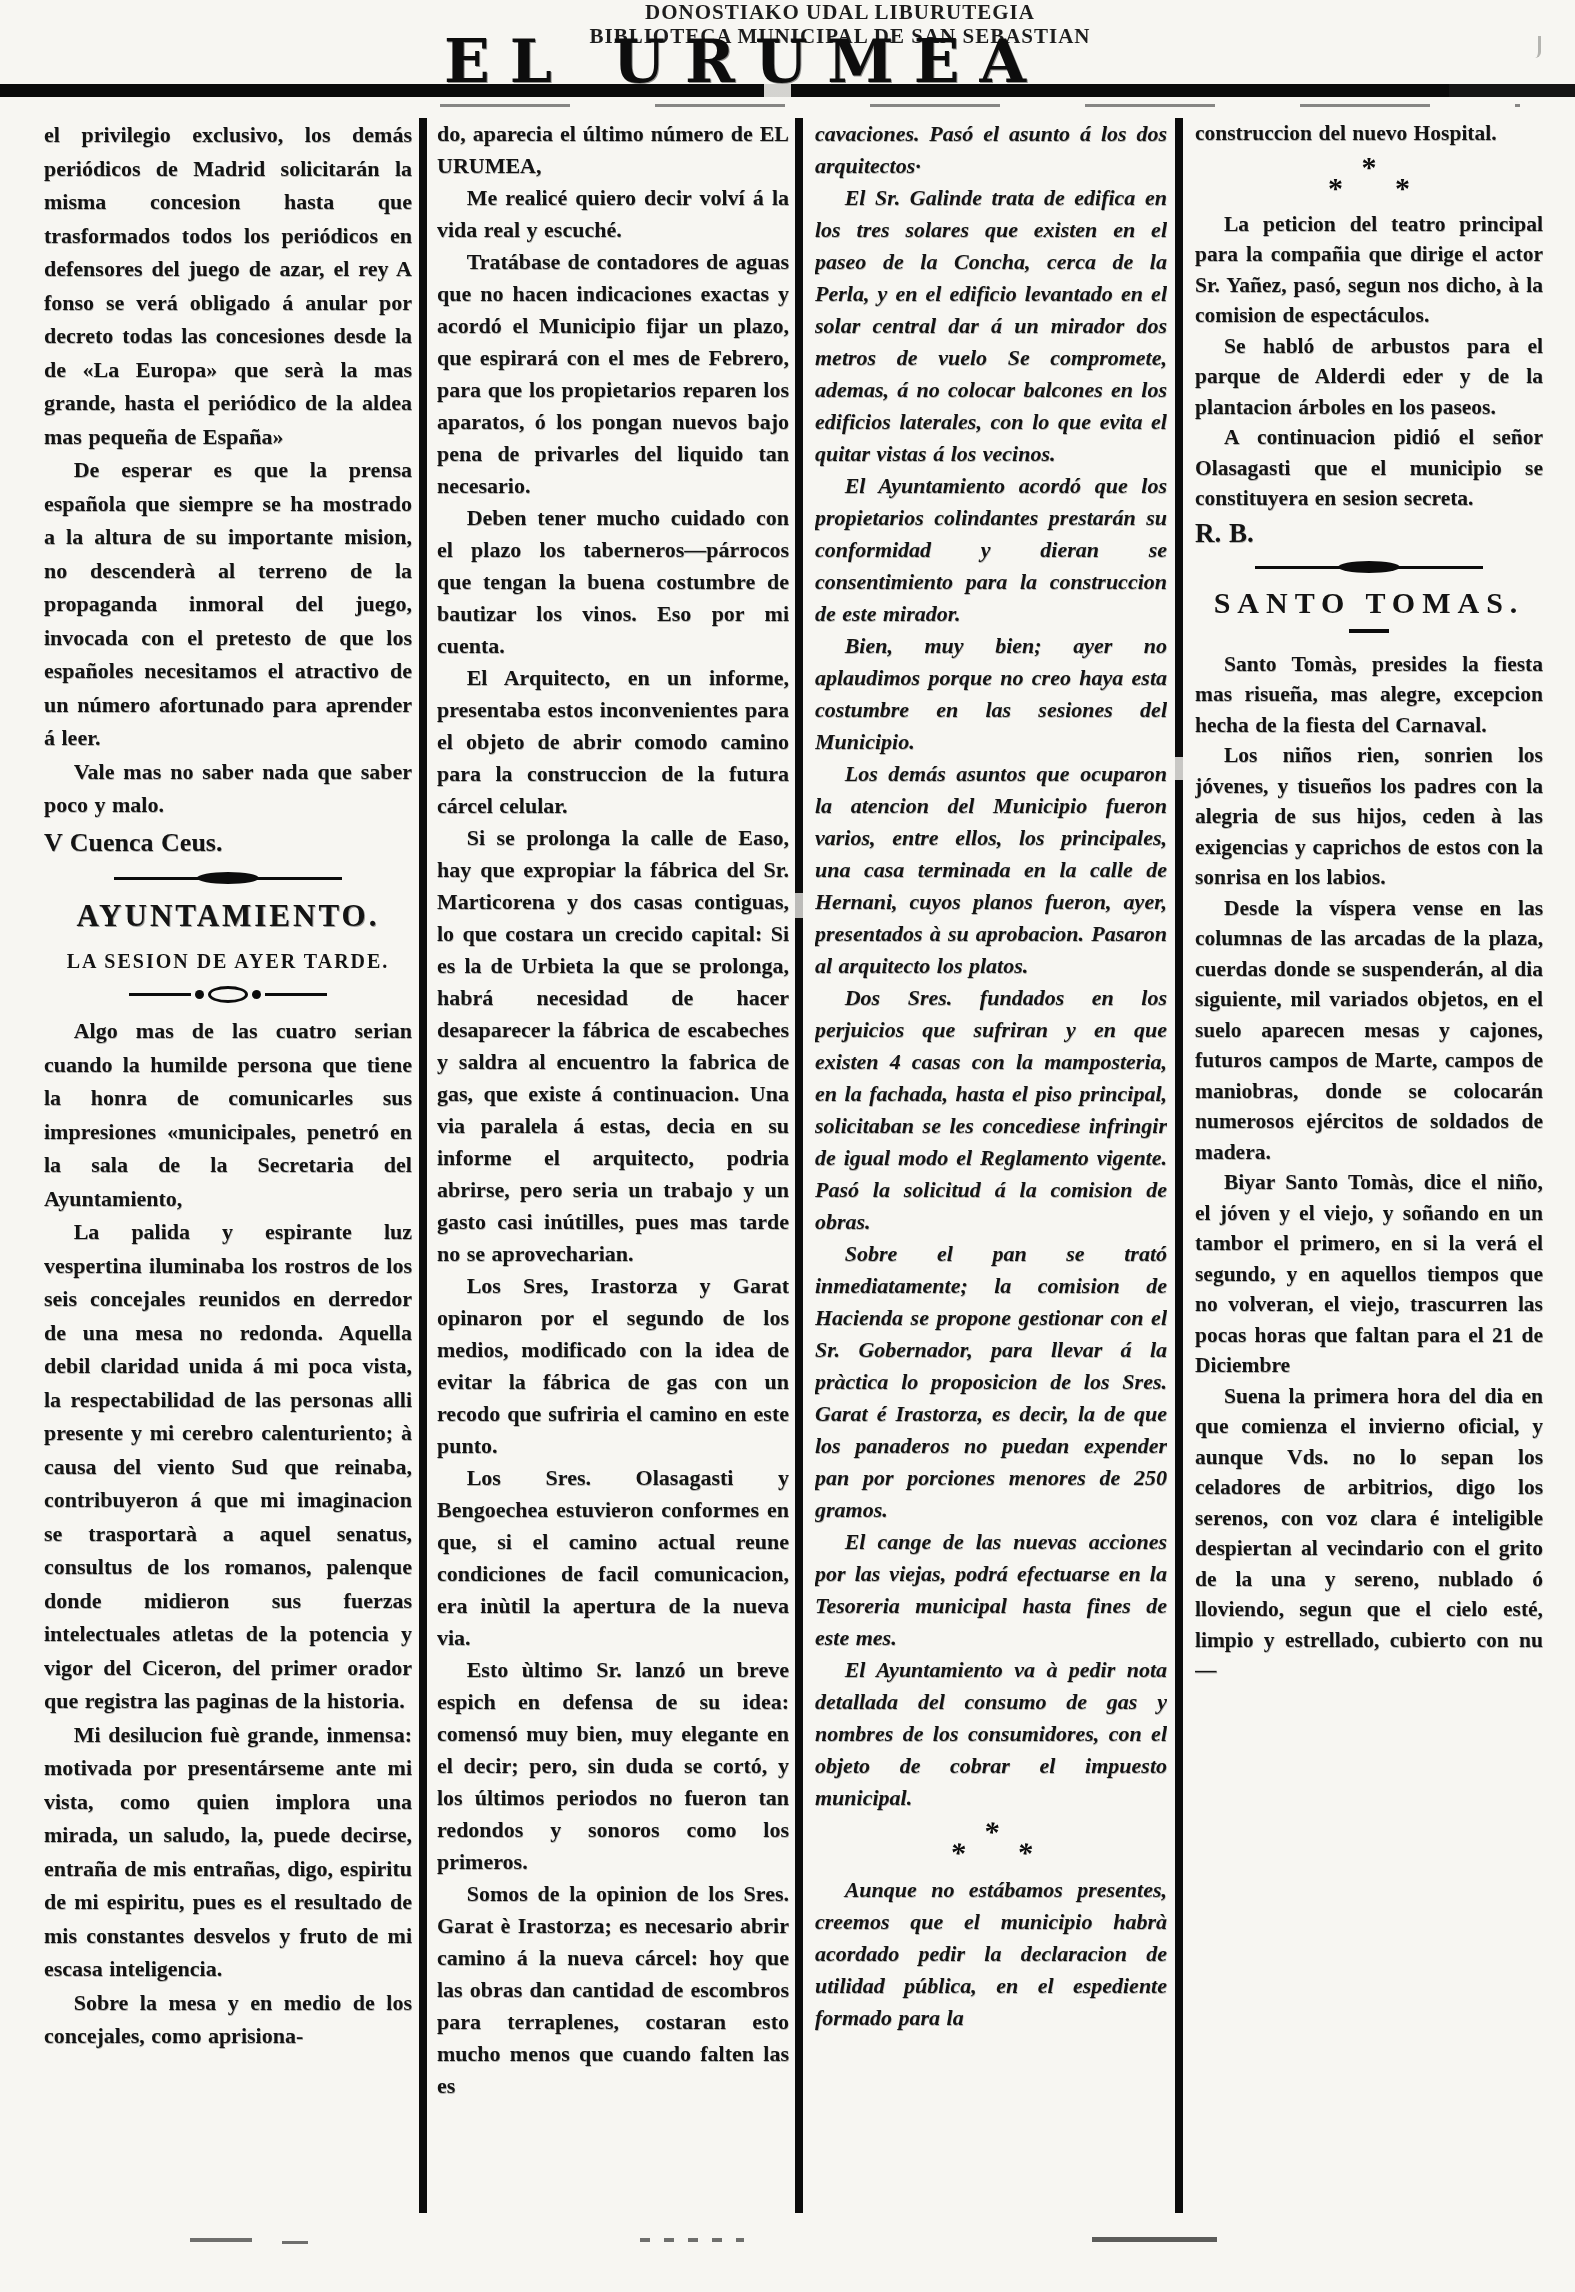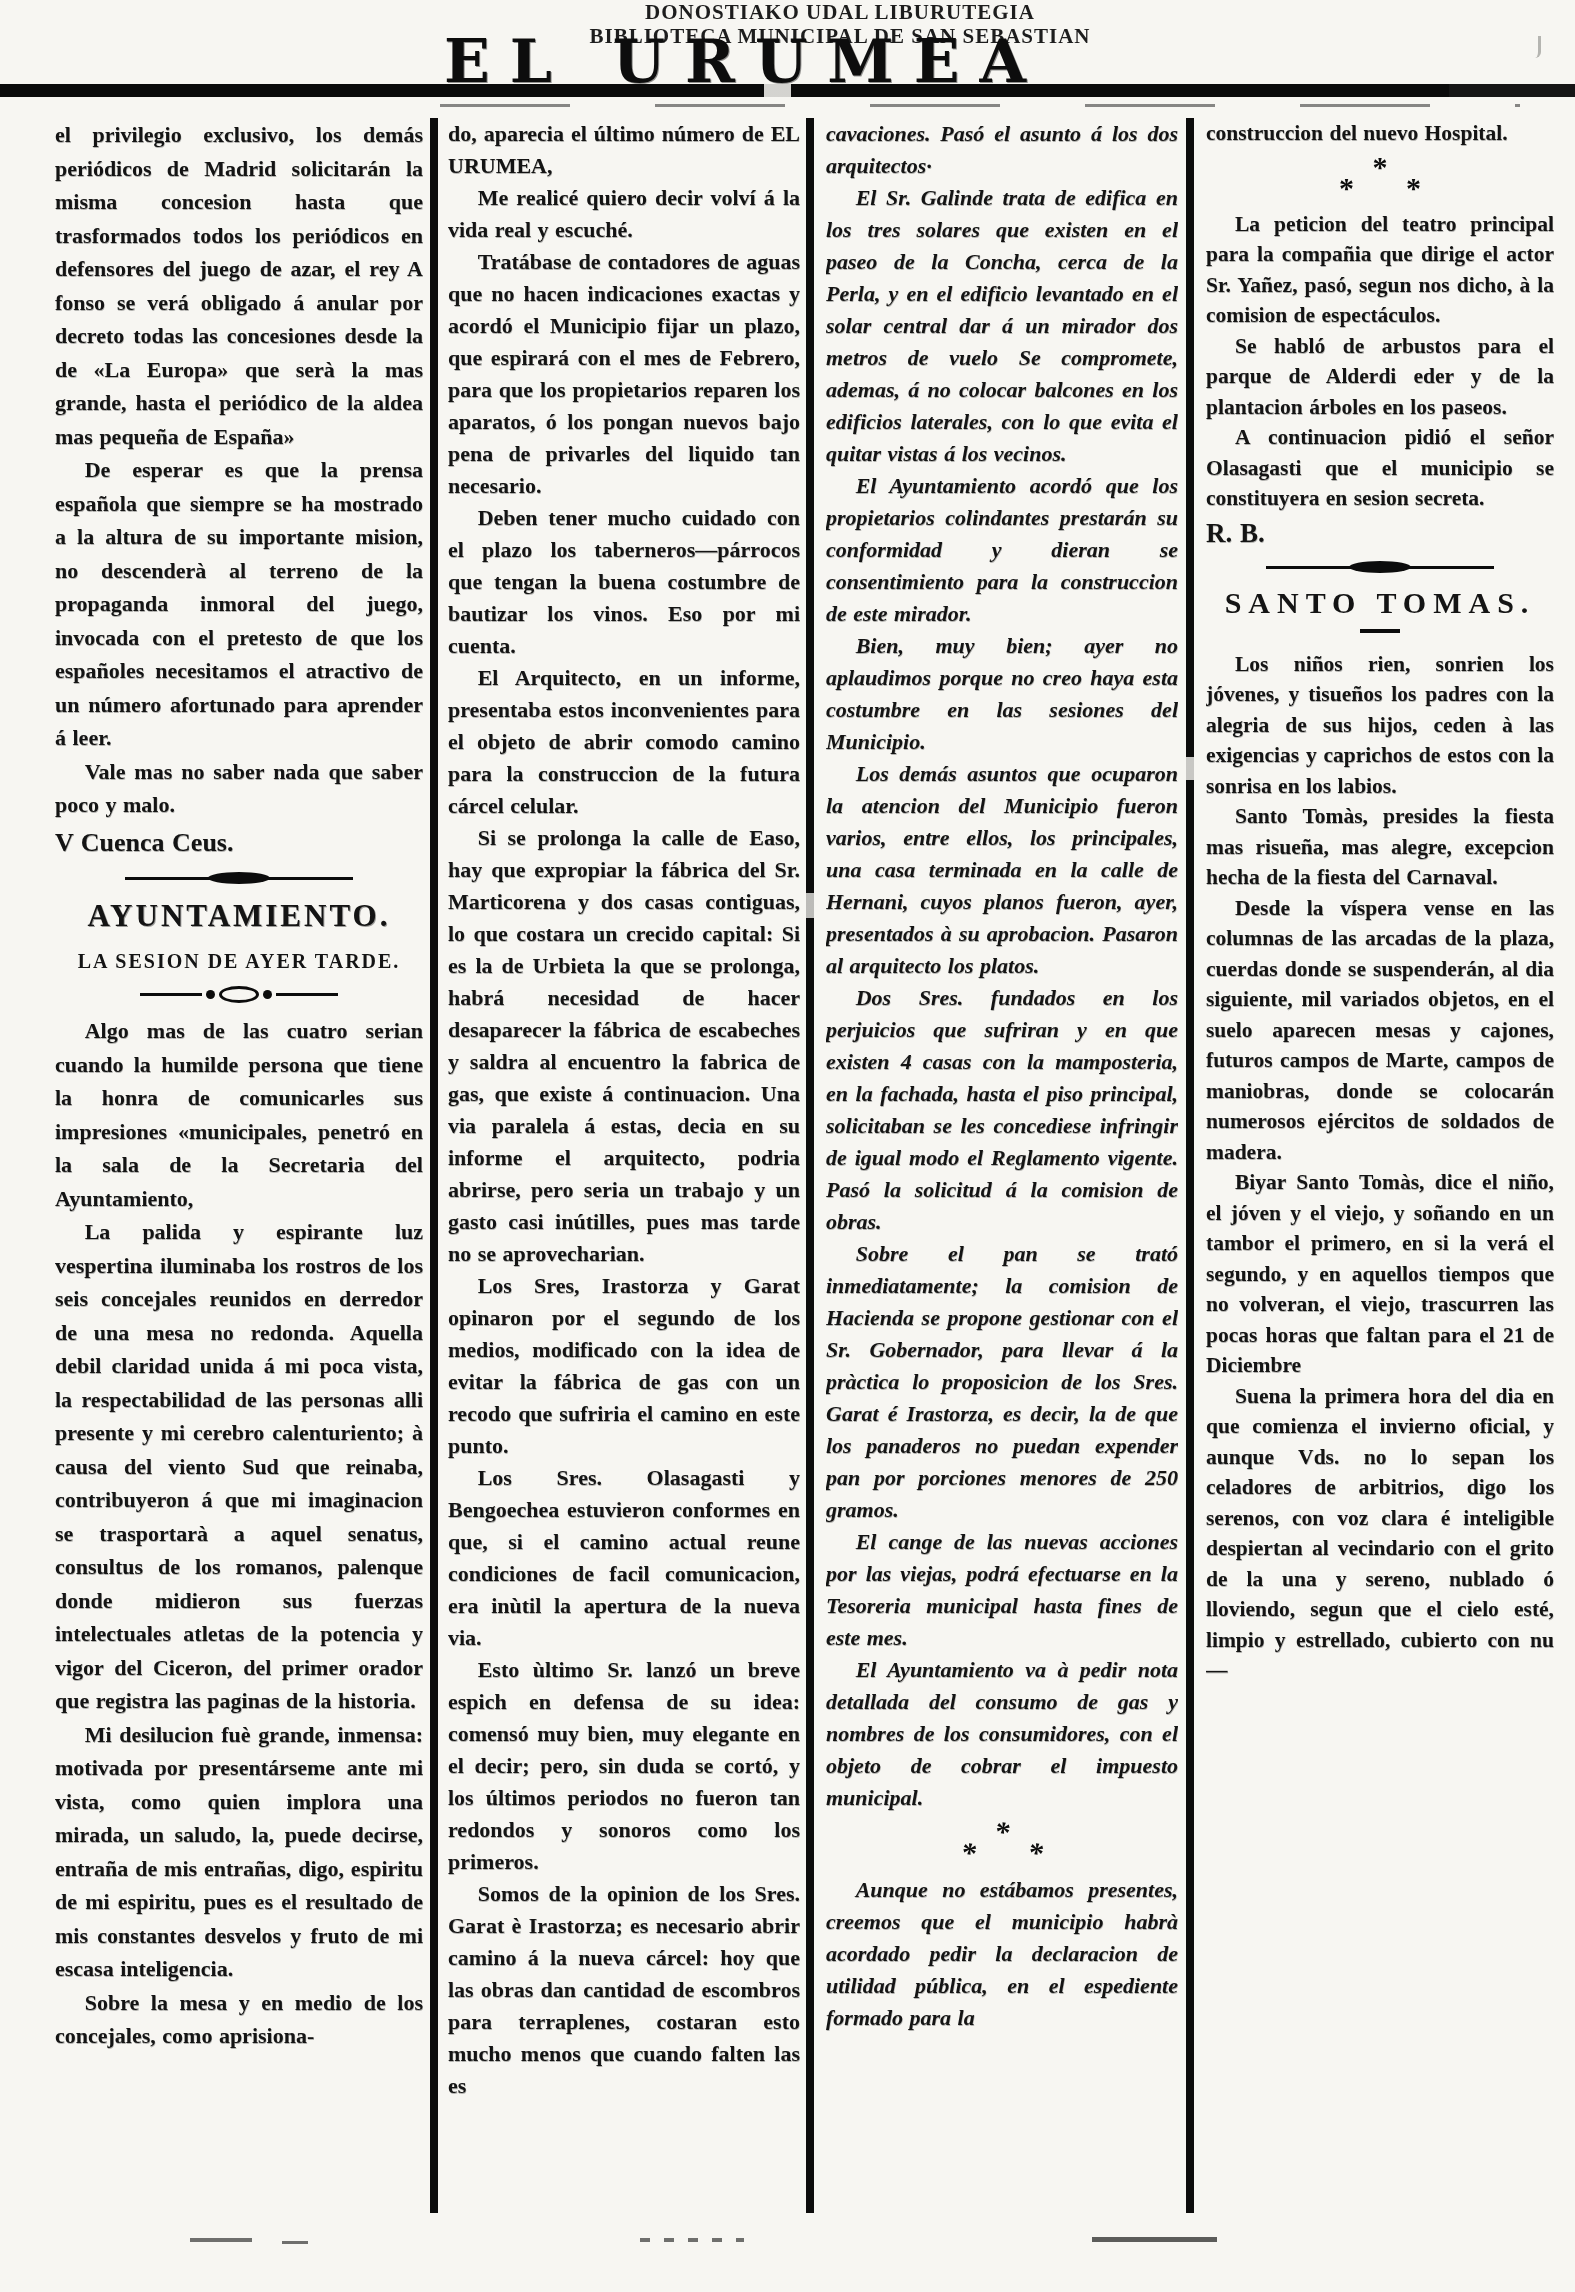--- a/index.html
+++ b/index.html
@@ -35,21 +35,21 @@
       #0b0b0b 0 48.5%, rgba(11,11,11,.15) 48.5% 50.2%,
       #0b0b0b 50.2% 92%, #161616 92% 100%);
   }
   .subrule{
     position:absolute;top:104px;left:440px;width:1080px;height:3px;
     background:repeating-linear-gradient(90deg,#2a2a2a 0 130px, transparent 130px 215px);
     opacity:.55;
   }
   
   .body{
-    position:absolute;top:118px;left:55px;width:1500px;height:2095px;
+    position:absolute;top:118px;left:44px;width:1500px;height:2095px;
     display:flex;align-items:stretch;
   }
   .col{overflow:hidden;height:2095px;}
   .col--1{width:368px;font-size:22px;line-height:33.5px;}
   .col--2{width:352px;margin-left:10px;font-size:22px;line-height:32px;}
   .col--3{width:352px;margin-left:12px;font-size:22px;line-height:32px;font-style:italic;}
   .col--4{width:348px;margin-left:12px;font-size:21.5px;line-height:30.5px;}
   .vrule{width:8px;background:#0c0c0c;}
   .vrule--1{margin-left:7px;}
   .vrule--2{margin-left:6px;background:linear-gradient(180deg,#0c0c0c 0 37%, rgba(12,12,12,.25) 37% 38.2%, #0c0c0c 38.2% 100%);}
@@ -212,22 +212,22 @@
 
       <div class="rule-diamond">
         <span class="rline"></span>
         <span class="rknot"></span>
         <span class="rline"></span>
       </div>
 
       <h2 class="sec-title sec-title--santo">SANTO TOMAS.</h2>
       <div class="heading-dash"></div>
 
+      <p>Santo Tomàs, presides la fiesta mas risueña, mas alegre, excepcion hecha de la fiesta del Carnaval.</p>
       <p>Los niños rien, sonrien los jóvenes, y tisueños los padres con la alegria de sus hijos, ceden à las exigencias y caprichos de estos con la sonrisa en los labios.</p>
-      <p>Santo Tomàs, presides la fiesta mas risueña, mas alegre, excepcion hecha de la fiesta del Carnaval.</p>
       <p>Desde la víspera vense en las columnas de las arcadas de la plaza, cuerdas donde se suspenderán, al dia siguiente, mil variados objetos, en el suelo aparecen mesas y cajones, futuros campos de Marte, campos de maniobras, donde se colocarán numerosos ejércitos de soldados de madera.</p>
       <p>Biyar Santo Tomàs, dice el niño, el jóven y el viejo, y soñando en un tambor el primero, en si la verá el segundo, y en aquellos tiempos que no volveran, el viejo, trascurren las pocas horas que faltan para el 21 de Diciembre</p>
       <p>Suena la primera hora del dia en que comienza el invierno oficial, y aunque Vds. no lo sepan los celadores de arbitrios, digo los serenos, con voz clara é inteligible despiertan al vecindario con el grito de la una y sereno, nublado ó lloviendo, segun que el cielo esté, limpio y estrellado, cubierto con nu—</p>
     </section>
 
   </main>
 
   <div class="mark mark--a"></div>
   <div class="mark mark--b"></div>
   <div class="mark mark--c"></div>

